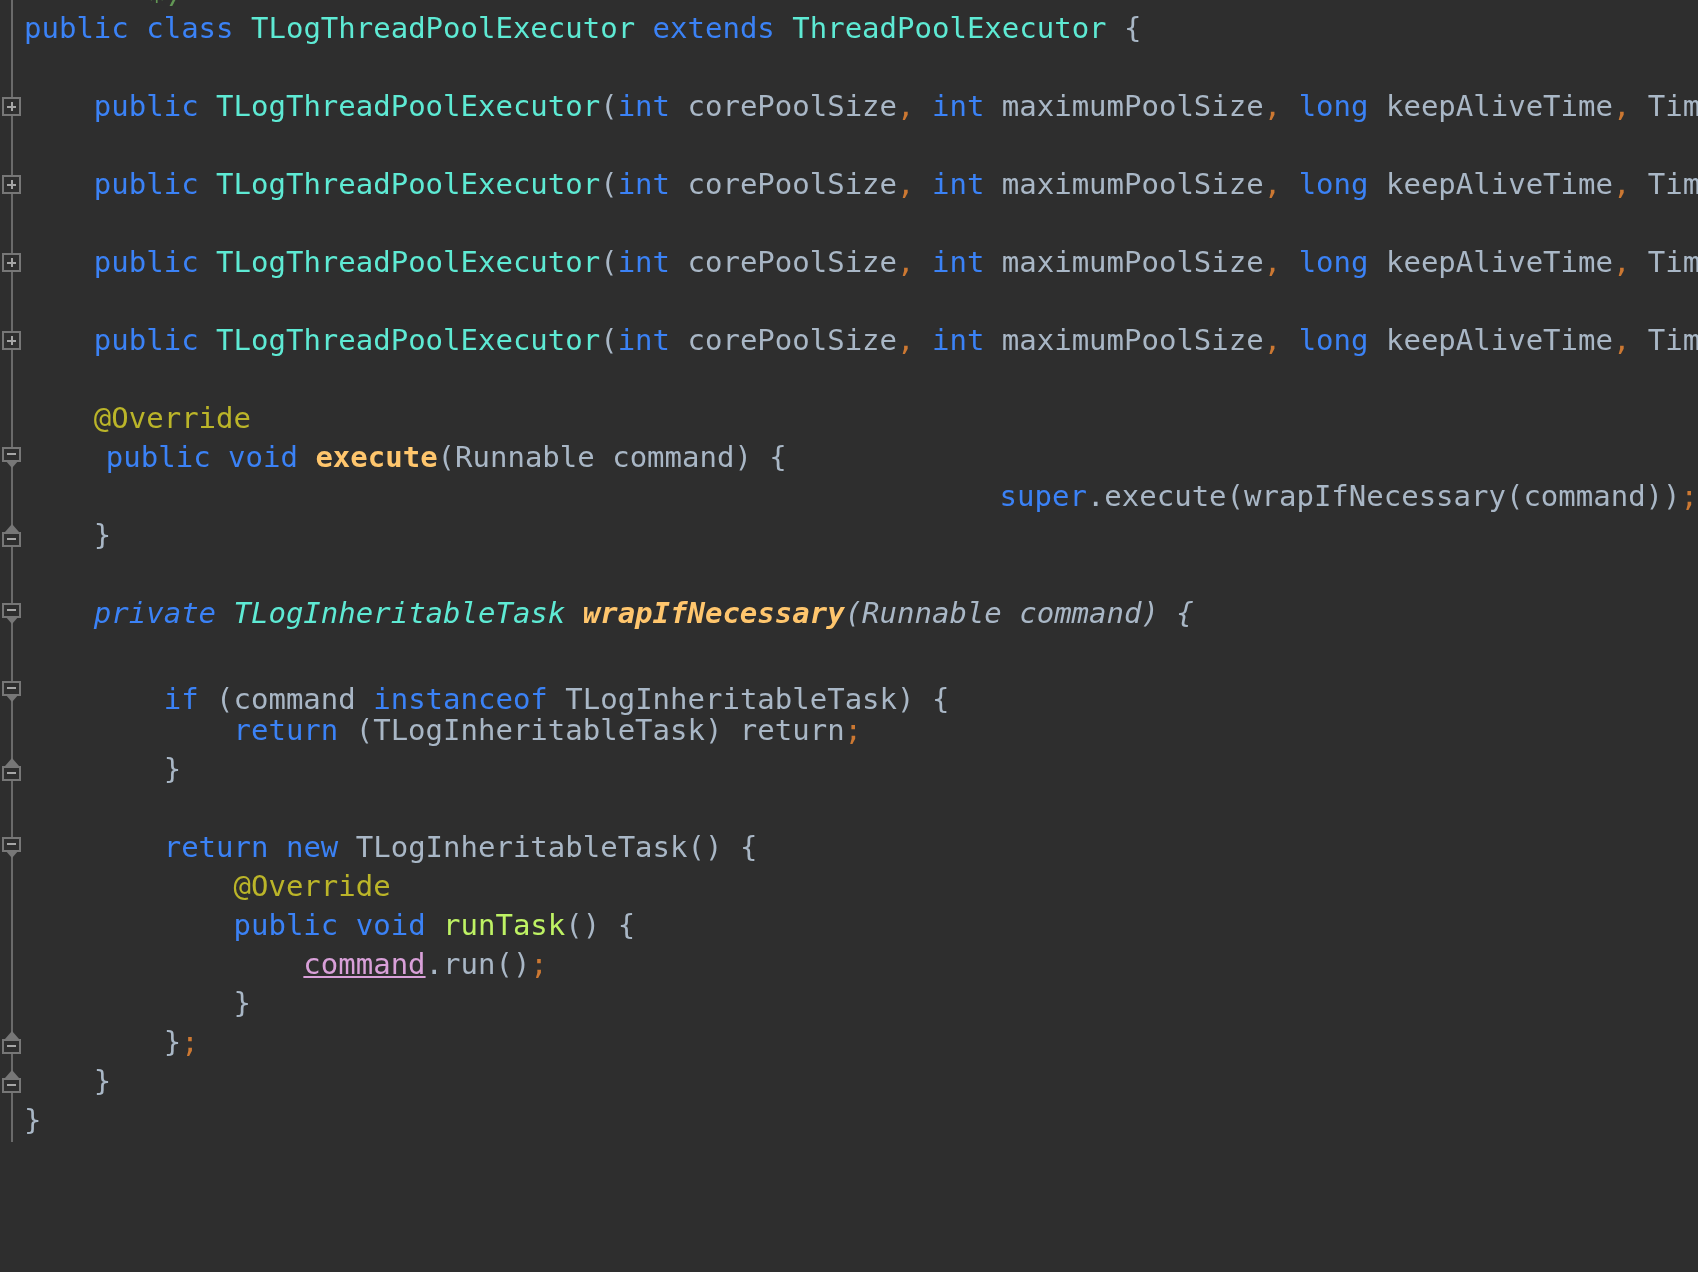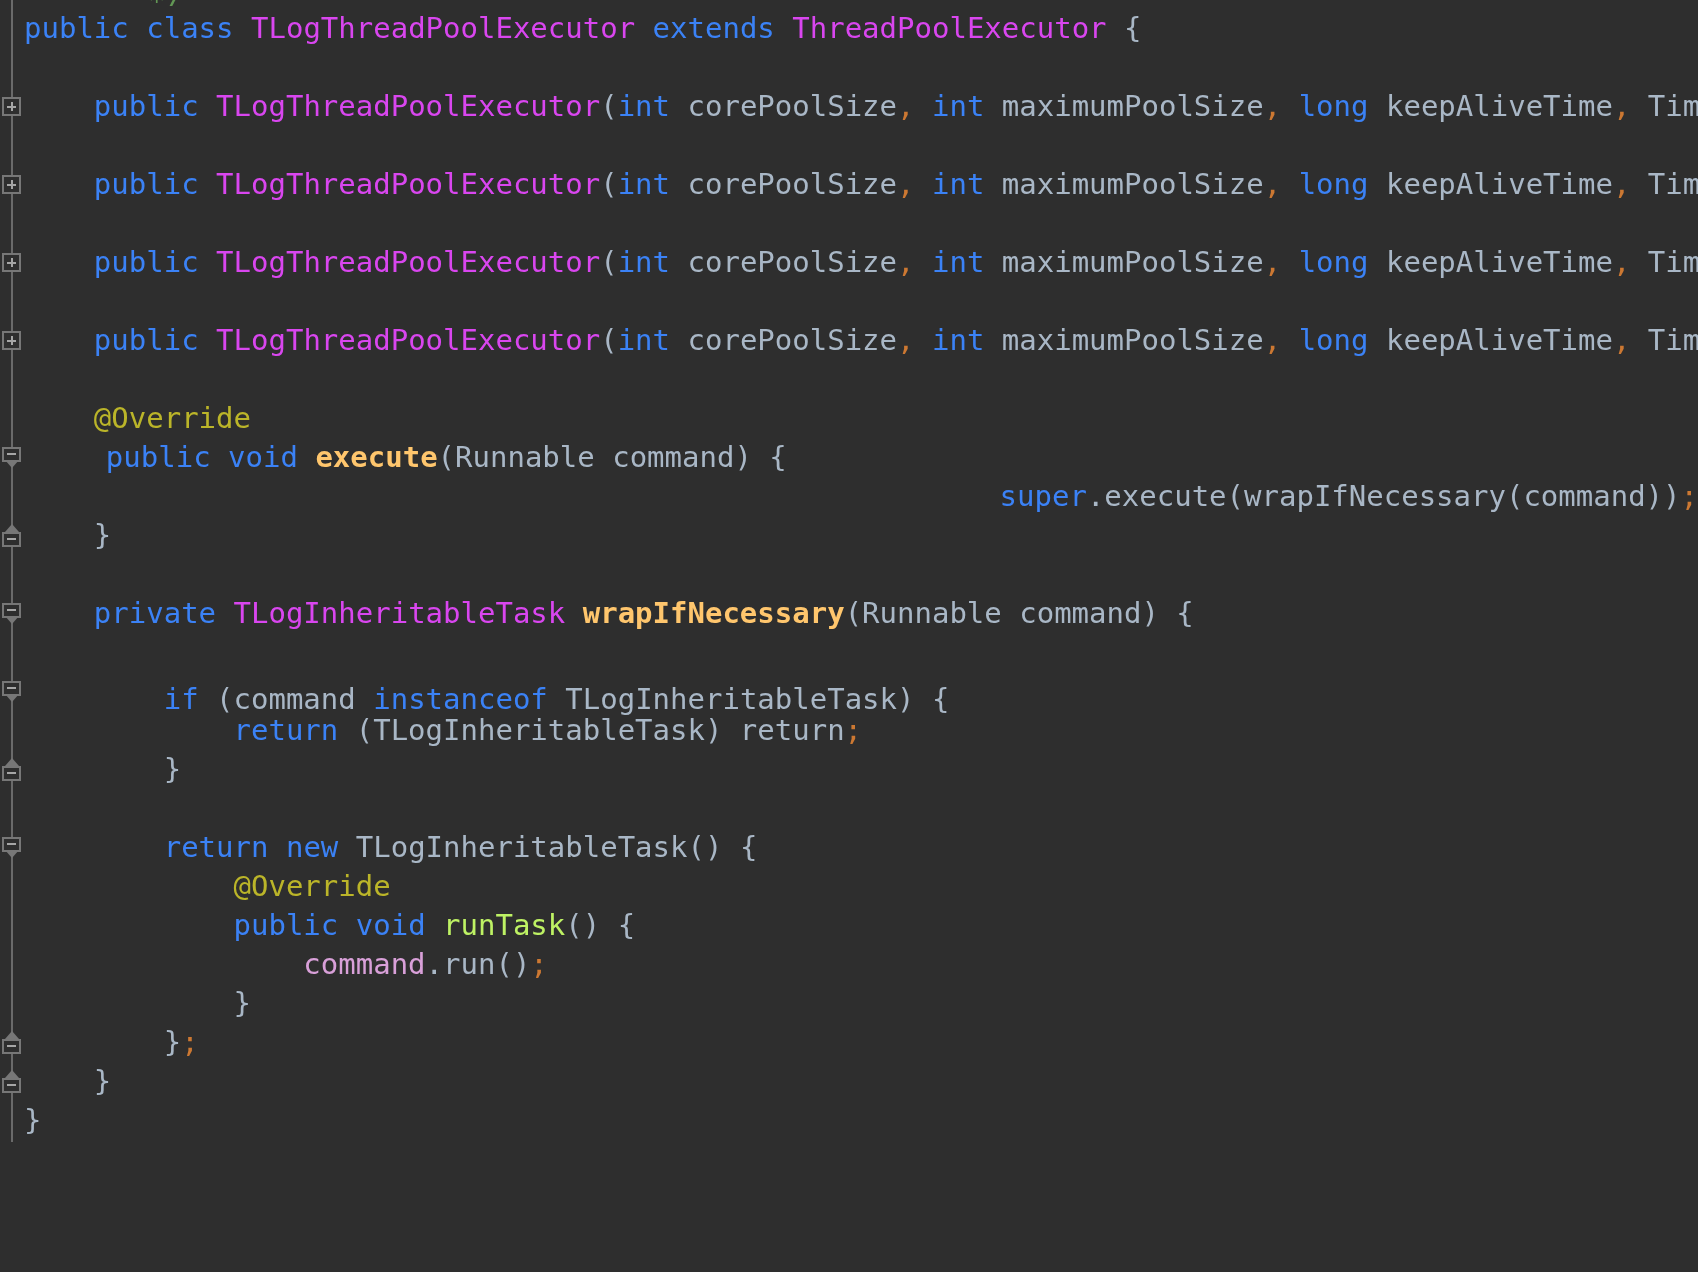--- a/index.html
+++ b/index.html
@@ -133,26 +133,26 @@
     font-size: 29px;
     font-family: "DejaVu Sans Mono", "Liberation Mono", monospace;
     color: #629755;
     font-style: italic;
     white-space: pre;
   }
 
   
   .kw        { color: #3b82f6; }              
   .id        { color: #a9b7c6; }              
-  .type      { color: #d946ef; }              
+  .type      { color: #5eead4; }              
   .method    { color: #bef264; }              
   .method-b  { color: #ffc66d; font-weight: bold; }
   .anno      { color: #bbb529; }              
   .punct-kw  { color: #cc7832; }              
-  .captured  { color: #d9a0d9; }
+  .captured  { color: #d9a0d9; text-decoration: underline; }
 
   
   #gutter-edge {
     position: absolute;
     left: 5px;
     top: 0;
     width: 2px;
     height: 1272px;
     background: #555555;
     z-index: 4;
@@ -190,21 +190,21 @@
       <div class="code-line" style="top: 204px; position: absolute; left: 0px; width: 1674px;"></div>
       <div class="code-line" style="top: 243px; position: absolute; left: 0px; width: 1674px;">    <span class="kw">public</span><span class="id"> </span><span class="type">TLogThreadPoolExecutor</span><span class="id">(</span><span class="kw">int</span><span class="id"> corePoolSize</span><span class="punct-kw">,</span><span class="id"> </span><span class="kw">int</span><span class="id"> maximumPoolSize</span><span class="punct-kw">,</span><span class="id"> </span><span class="kw">long</span><span class="id"> keepAliveTime</span><span class="punct-kw">,</span><span class="id"> TimeUnit uni</span></div>
       <div class="code-line" style="top: 282px; position: absolute; left: 0px; width: 1674px;"></div>
       <div class="code-line" style="top: 321px; position: absolute; left: 0px; width: 1674px;">    <span class="kw">public</span><span class="id"> </span><span class="type">TLogThreadPoolExecutor</span><span class="id">(</span><span class="kw">int</span><span class="id"> corePoolSize</span><span class="punct-kw">,</span><span class="id"> </span><span class="kw">int</span><span class="id"> maximumPoolSize</span><span class="punct-kw">,</span><span class="id"> </span><span class="kw">long</span><span class="id"> keepAliveTime</span><span class="punct-kw">,</span><span class="id"> TimeUnit uni</span></div>
       <div class="code-line" style="top: 360px; position: absolute; left: 0px; width: 1674px;"></div>
       <div class="code-line" style="top: 399px; position: absolute; left: 0px; width: 1674px;">    <span class="anno">@Override</span></div>
       <div class="code-line" style="top: 438px; position: absolute; left: 12px; width: 1674px;">    <span class="kw">public</span><span class="id"> </span><span class="kw">void</span><span class="id"> </span><span class="method-b">execute</span><span class="id">(Runnable command) {</span></div>
       <div class="code-line" style="top: 477px; position: absolute; left: 0px; width: 1674px; text-align: right;">        <span class="kw">super</span><span class="id">.execute(wrapIfNecessary(command))</span><span class="punct-kw">;</span></div>
       <div class="code-line" style="top: 516px; position: absolute; left: 0px; width: 1674px;">    <span class="id">}</span></div>
       <div class="code-line" style="top: 555px; position: absolute; left: 0px; width: 1674px;"></div>
-      <div class="code-line" style="top: 594px; position: absolute; left: 0px; width: 1674px;">    <span class="kw">private</span><span class="id"> </span><span class="type">TLogInheritableTask</span><span class="id"> </span><span class="method-b">wrapIfNecessary</span><span class="id">(Runnable command) {</span></div>
+      <div class="code-line" style="top: 594px; position: absolute; left: 0px; width: 1674px; font-style: italic;">    <span class="kw">private</span><span class="id"> </span><span class="type">TLogInheritableTask</span><span class="id"> </span><span class="method-b">wrapIfNecessary</span><span class="id">(Runnable command) {</span></div>
       <div class="code-line" style="top: 633px; position: absolute; left: 0px; width: 1674px;"></div>
       <div class="code-line" style="top: 672px; position: absolute; left: 0px; width: 1674px; margin-top: 8px;">        <span class="kw">if</span><span class="id"> (command </span><span class="kw">instanceof</span><span class="id"> TLogInheritableTask) {</span></div>
       <div class="code-line" style="top: 711px; position: absolute; left: 0px; width: 1674px;">            <span class="kw">return</span><span class="id"> (TLogInheritableTask) return</span><span class="punct-kw">;</span></div>
       <div class="code-line" style="top: 750px; position: absolute; left: 0px; width: 1674px;">        <span class="id">}</span></div>
       <div class="code-line" style="top: 789px; position: absolute; left: 0px; width: 1674px;"></div>
       <div class="code-line" style="top: 828px; position: absolute; left: 0px; width: 1674px;">        <span class="kw">return</span><span class="id"> </span><span class="kw">new</span><span class="id"> TLogInheritableTask() {</span></div>
       <div class="code-line" style="top: 867px; position: absolute; left: 0px; width: 1674px;">            <span class="anno">@Override</span></div>
       <div class="code-line" style="top: 906px; position: absolute; left: 0px; width: 1674px;">            <span class="kw">public</span><span class="id"> </span><span class="kw">void</span><span class="id"> </span><span class="method">runTask</span><span class="id">() {</span></div>
       <div class="code-line" style="top: 945px; position: absolute; left: 0px; width: 1674px;">                <span class="captured">command</span><span class="id">.run()</span><span class="punct-kw">;</span></div>
       <div class="code-line" style="top: 984px; position: absolute; left: 0px; width: 1674px;">            <span class="id">}</span></div>

